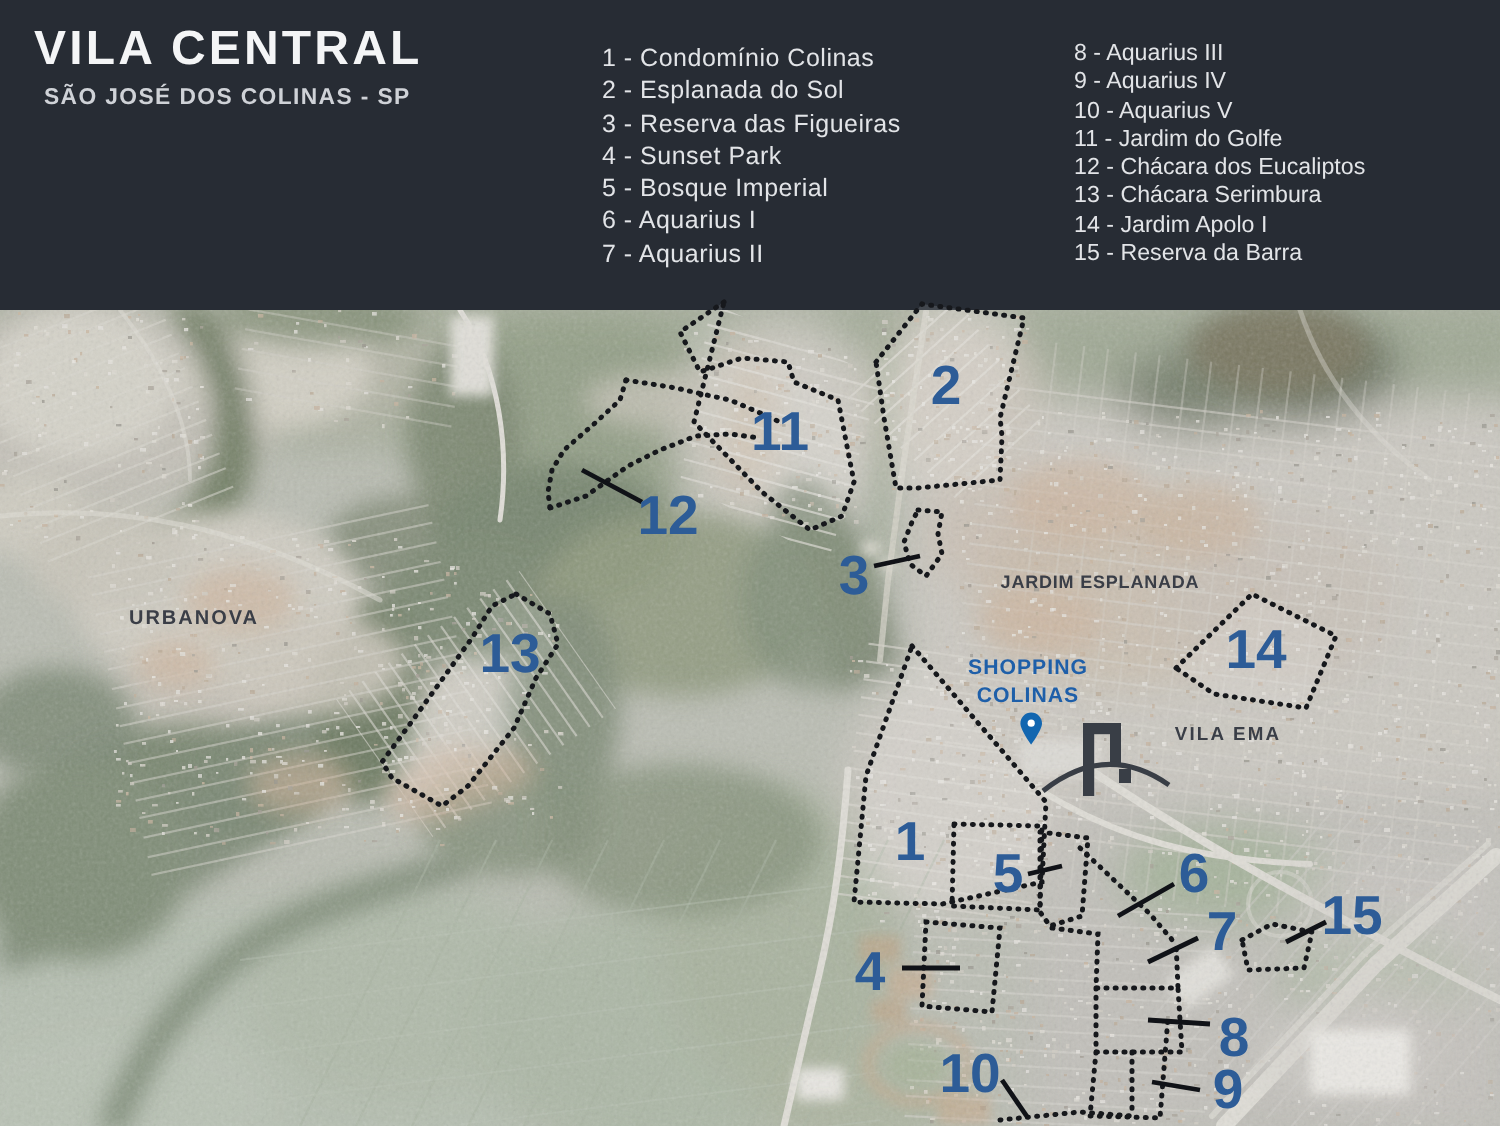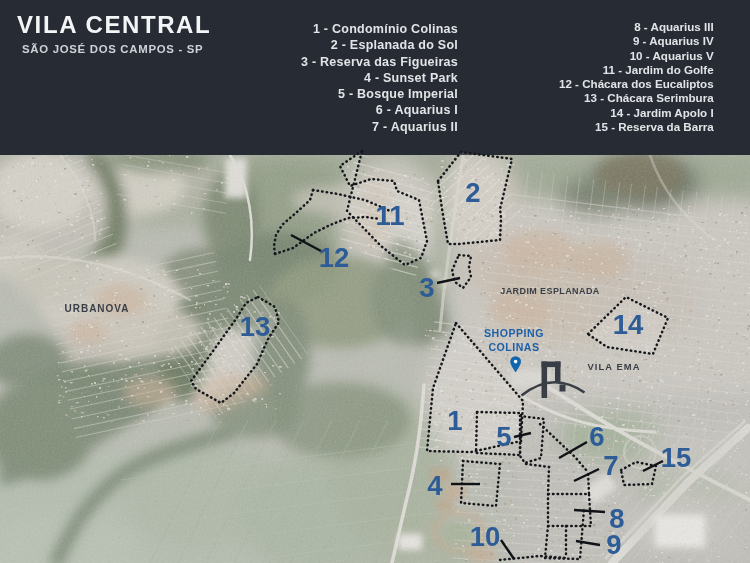--- a/index.html
+++ b/index.html
@@ -3,33 +3,33 @@
 <meta charset="utf-8">
 <style>
   html,body{margin:0;padding:0;}
   body{width:750px;height:563px;position:relative;overflow:hidden;
        font-family:"Liberation Sans", sans-serif;background:#272c34;}
   .hdr{position:absolute;left:0;top:0;width:750px;height:155px;background:#272c34;}
   .title{position:absolute;left:17px;top:11px;color:#f4f5f6;font-size:24px;
          font-weight:bold;letter-spacing:1.6px;}
   .subtitle{position:absolute;left:22px;top:43px;color:#cfd2d7;font-size:11.4px;
          font-weight:bold;letter-spacing:0.7px;}
-  .list{position:absolute;color:#e2e4e7;font-size:12px;font-weight:700;text-align:right;}
+  .list{position:absolute;color:#e2e4e7;font-size:12px;font-weight:400;}
   .l1{left:301px;top:21px;line-height:16.3px;font-size:12.5px;letter-spacing:0.25px;}
-  .l2{left:559px;top:20px;line-height:14.25px;font-size:11.6px;}
+  .l2{left:537px;top:20px;line-height:14.25px;font-size:11.6px;}
   .map{position:absolute;left:0;top:0;width:750px;height:563px;}
 </style>
 </head>
 <body>
 
 <div class="hdr"></div>
 
 <div class="title">VILA CENTRAL</div>
 
-<div class="subtitle">SÃO JOSÉ DOS CAMPOS - SP</div>
+<div class="subtitle">SÃO JOSÉ DOS COLINAS - SP</div>
 
 <div class="list l1">1 - Condomínio Colinas<br>2 - Esplanada do Sol<br>3 - Reserva das Figueiras<br>4 - Sunset Park<br>5 - Bosque Imperial<br>6 - Aquarius I<br>7 - Aquarius II</div>
 
 <div class="list l2">8 - Aquarius III<br>9 - Aquarius IV<br>10 - Aquarius V<br>11 - Jardim do Golfe<br>12 - Chácara dos Eucaliptos<br>13 - Chácara Serimbura<br>14 - Jardim Apolo I<br>15 - Reserva da Barra</div>
 
 <svg class="map" width="750" height="563" viewBox="0 0 750 563">
 <defs>
   <clipPath id="mapclip">
         <rect x="0" y="155" width="750" height="408"></rect>
       </clipPath>

